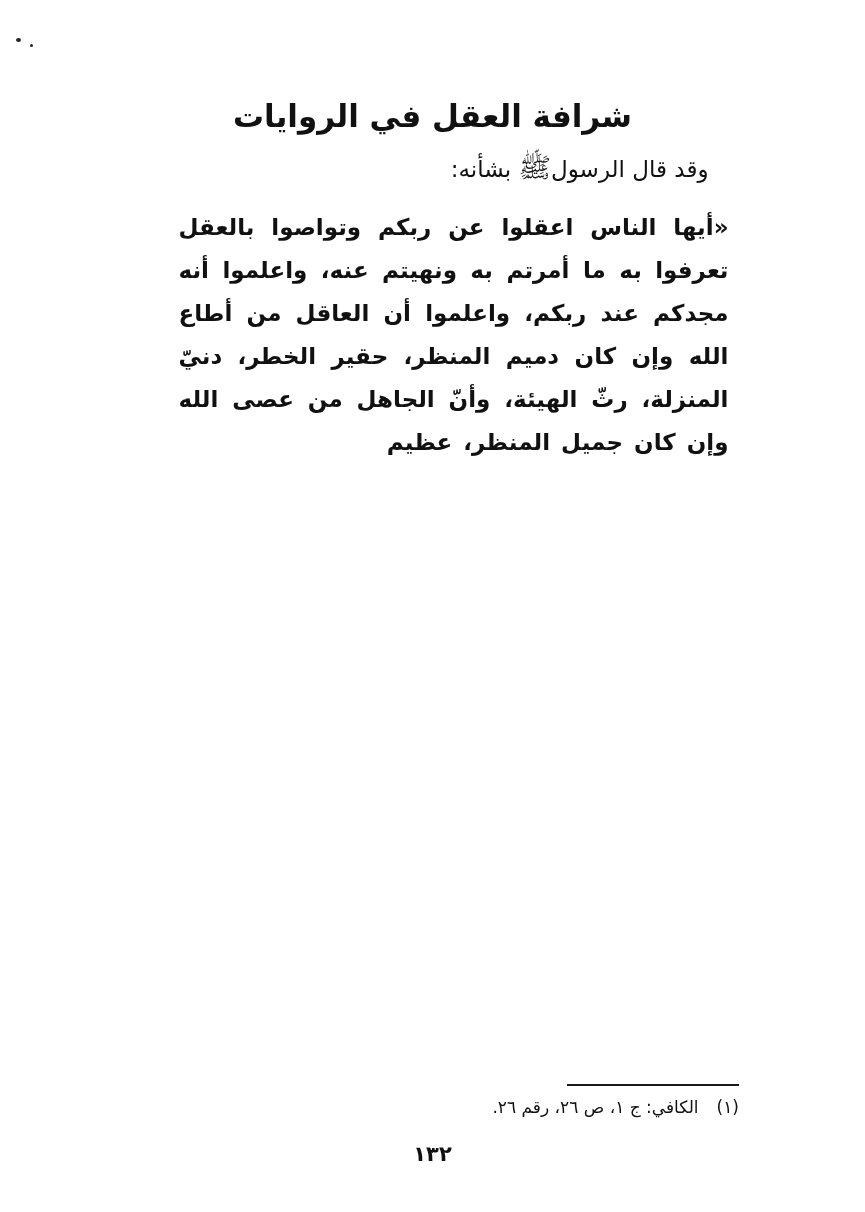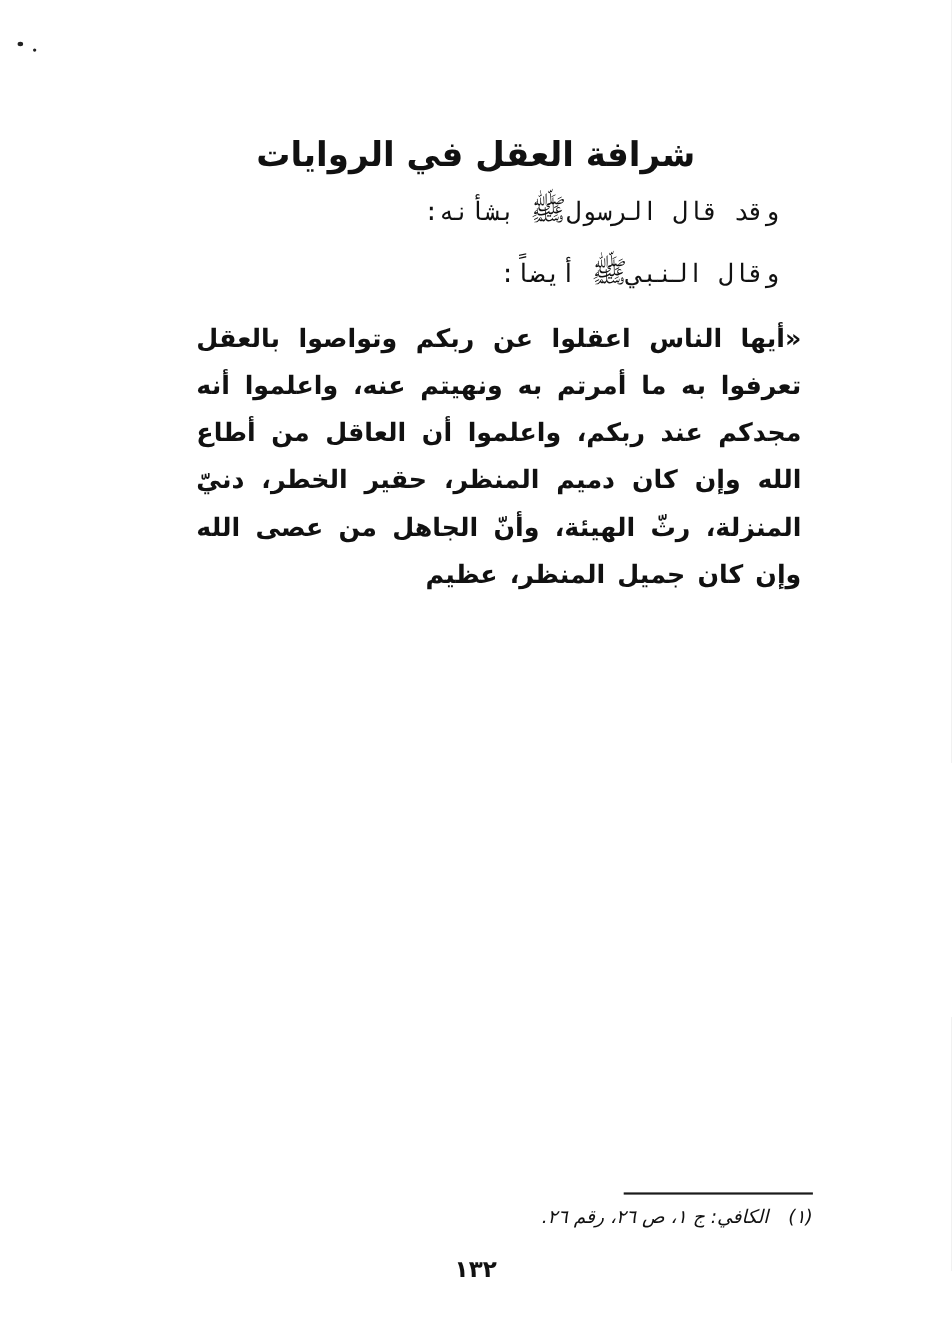--- a/index.html
+++ b/index.html
@@ -22,21 +22,21 @@
     background: #222;
     border-radius: 50%;
   }
   .dot-a { left: 16px; top: 38px; width: 5px; height: 4px; }
   .dot-b { left: 30px; top: 44px; width: 3px; height: 3px; }
 
   .text-column {
     direction: rtl;
     width: 604px;
     margin: 0 auto;
-    padding-top: 116px;
+    padding-top: 91px;
   }
   h1.title {
     margin: 0;
     text-align: center;
     font-size: 31px;
     font-weight: bold;
     line-height: 50px;
     letter-spacing: 0.5px;
   }
   p {
@@ -48,21 +48,20 @@
     line-height: 39px;
     text-align: justify;
     text-indent: 26px;
     word-spacing: 2px;
   }
   .lead {
     margin-top: 9px;
     font-size: 23px;
     line-height: 39px;
     text-indent: 26px;
-    font-family: Liberation Mono, monospace;
   }
   .pbuh {
     font-size: 27px;
     line-height: 1;
   }
   .quote {
     font-size: 23px;
     font-weight: bold;
     line-height: 43px;
     text-align: justify;
@@ -101,21 +100,20 @@
     background: #1a1a1a;
   }
   .footnote {
     position: absolute;
     top: 16px;
     right: 126px;
     width: 612px;
     font-size: 17px;
     line-height: 26px;
     text-align: right;
-    font-style: italic;
   }
   .footnote .fn-marker {
     margin-left: 18px;
   }
   .page-number {
     position: absolute;
     left: 0;
     top: 1142px;
     width: 865px;
     text-align: center;
@@ -132,21 +130,20 @@
   <span class="scan-dot dot-b"></span>
 
   <div class="text-column">
 
     <h1 class="title">شرافة العقل في الروايات</h1>
 
 
     <p class="lead"><span>وقد قال الرسول</span><span class="pbuh">ﷺ</span><span> بشأنه:</span></p>
 
 
-    <p class="lead second"><span>وقال النبي</span><span class="pbuh">ﷺ</span><span> أيضاً:</span></p>
 
     <p class="quote q2">«أيها الناس اعقلوا عن ربكم وتواصوا بالعقل تعرفوا به ما أمرتم به ونهيتم عنه، واعلموا أنه مجدكم عند ربكم، واعلموا أن العاقل من أطاع الله وإن كان دميم المنظر، حقير الخطر، دنيّ المنزلة، رثّ الهيئة، وأنّ الجاهل من عصى الله وإن كان جميل المنظر، عظيم</p>
 
   </div>
 
   <div class="footnote-area">
     <div class="fn-rule"></div>
     <p class="footnote"><span class="fn-marker">(١)</span><span>الكافي: ج ١، ص ٢٦، رقم ٢٦.</span></p>
   </div>
 

